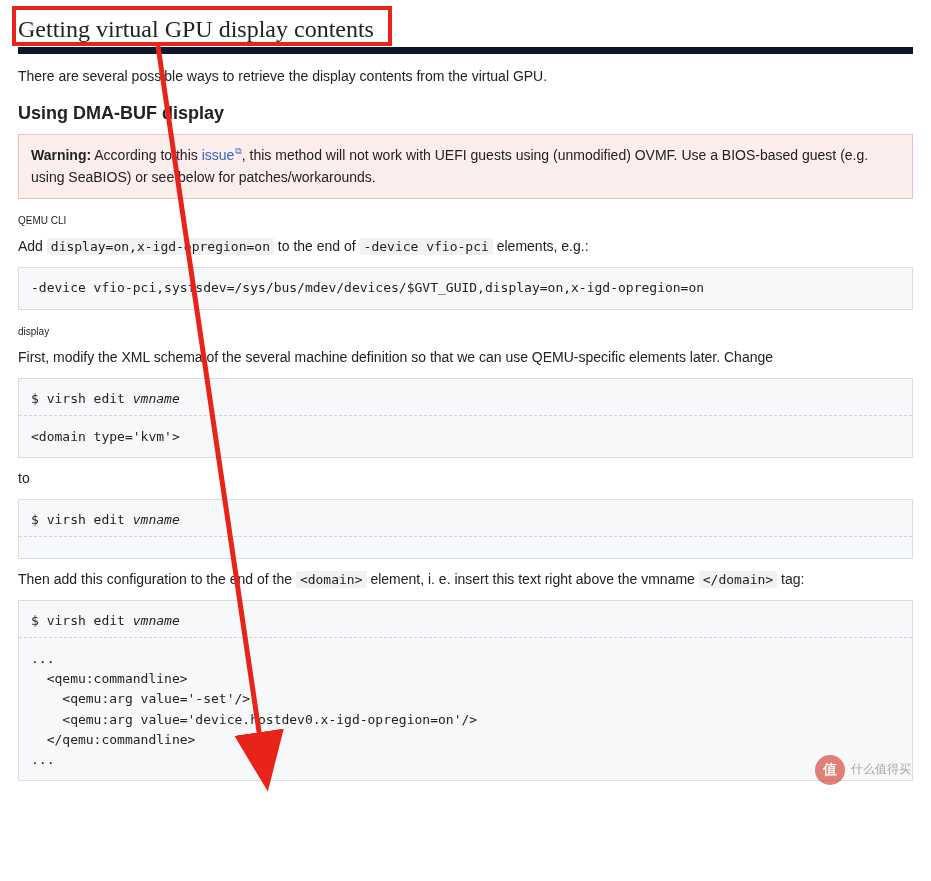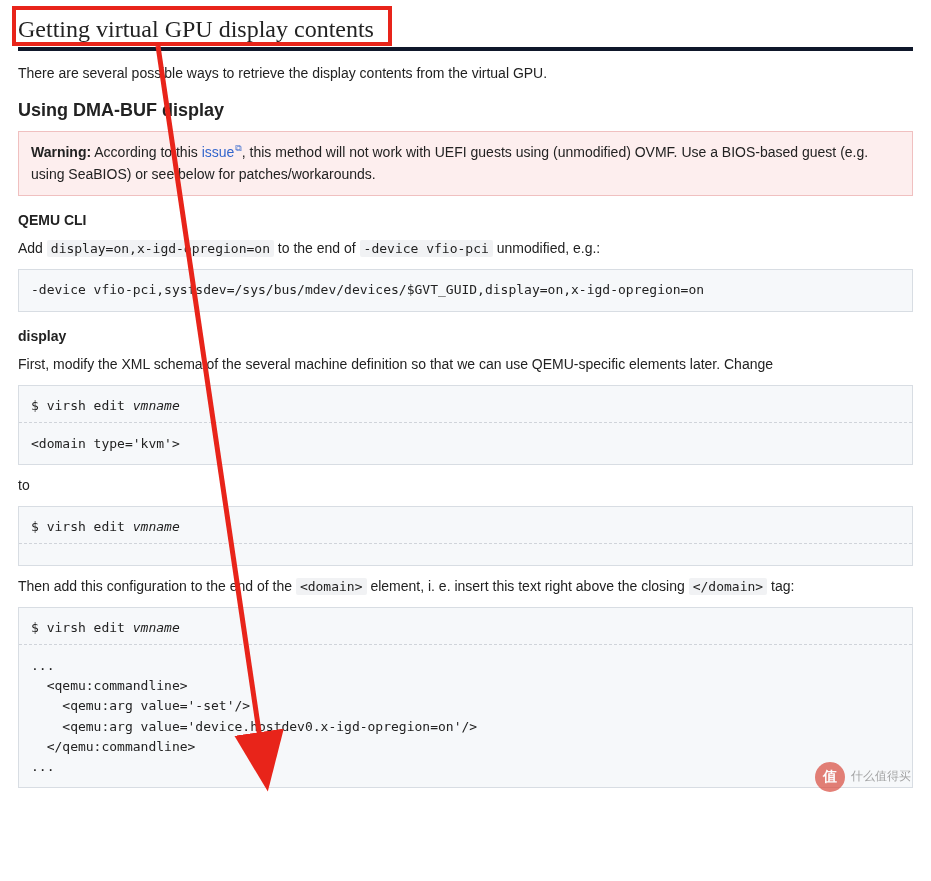--- a/index.html
+++ b/index.html
@@ -10,33 +10,33 @@
     color: #222;
     background: #fff;
     padding: 10px 18px;
     width: 931px;
     position: relative;
   }
   h2.main {
     font-size: 24px;
     font-weight: 400;
     font-family: Georgia, serif;
-    border-bottom: 4px solid #0f172a;
+    border-bottom: 7px solid #0f172a;
     padding-bottom: 4px;
     margin: 6px 0 12px 0;
   }
   h3.sub {
     font-size: 18px;
     font-weight: 700;
     font-family: Arial, sans-serif;
     margin: 16px 0 10px 0;
   }
   h4.subsub {
-    font-size: 14px;
-    font-weight: 700;
+    font-size: 10px;
+    font-weight: 400;
     margin: 16px 0 10px 0;
   }
   p { margin: 10px 0; line-height: 1.5; }
   .warning-box {
     background: #fdeeee;
     border: 1px solid #f0c0c0;
     padding: 10px 12px;
     margin: 10px 0 14px 0;
     line-height: 1.55;
   }
@@ -115,37 +115,37 @@
 
 <h3 class="sub">Using DMA-BUF display</h3>
 
 <div class="warning-box">
   <span class="warning-label">Warning:</span><span> According to this </span><a href="#" class="ext">issue</a><span class="ext-icon">⧉</span><span>, this method will not work with UEFI guests using (unmodified) OVMF. Use a BIOS-based guest (e.g. using SeaBIOS) or see below for patches/workarounds.</span>
 </div>
 
 <h4 class="subsub">QEMU CLI</h4>
 
 <p>
-  <span>Add </span><code class="inline">display=on,x-igd-opregion=on</code><span> to the end of </span><code class="inline">-device vfio-pci</code><span> unmodified, e.g.:</span>
+  <span>Add </span><code class="inline">display=on,x-igd-opregion=on</code><span> to the end of </span><code class="inline">-device vfio-pci</code><span> elements, e.g.:</span>
 </p>
 
 <pre class="codeblock">-device vfio-pci,sysfsdev=/sys/bus/mdev/devices/$GVT_GUID,display=on,x-igd-opregion=on</pre>
 
 <h4 class="subsub">display</h4>
 
 <p>First, modify the XML schema of the several machine definition so that we can use QEMU-specific elements later. Change</p>
 
 <pre class="codeblock"><span class="prompt-line"><span>$ virsh edit </span><span class="cmd-italic">vmname</span></span><span class="body-sep"></span><span>&lt;domain type='kvm'&gt;</span></pre>
 
 <p>to</p>
 
 <pre class="codeblock"><span class="prompt-line"><span>$ virsh edit </span><span class="cmd-italic">vmname</span></span><span class="body-sep"></span></pre>
 
 <p>
-  <span>Then add this configuration to the end of the </span><code class="inline">&lt;domain&gt;</code><span> element, i. e. insert this text right above the closing </span><code class="inline">&lt;/domain&gt;</code><span> tag:</span>
+  <span>Then add this configuration to the end of the </span><code class="inline">&lt;domain&gt;</code><span> element, i. e. insert this text right above the vmname </span><code class="inline">&lt;/domain&gt;</code><span> tag:</span>
 </p>
 
 <pre class="codeblock"><span class="prompt-line"><span>$ virsh edit </span><span class="cmd-italic">vmname</span></span><span class="body-sep"></span><span>...
   &lt;qemu:commandline&gt;
     &lt;qemu:arg value='-set'/&gt;
     &lt;qemu:arg value='device.hostdev0.x-igd-opregion=on'/&gt;
   &lt;/qemu:commandline&gt;
 ...</span></pre>
 
 <div class="red-frame" style="left:12px; top:6px; width:380px; height:40px;"></div>

